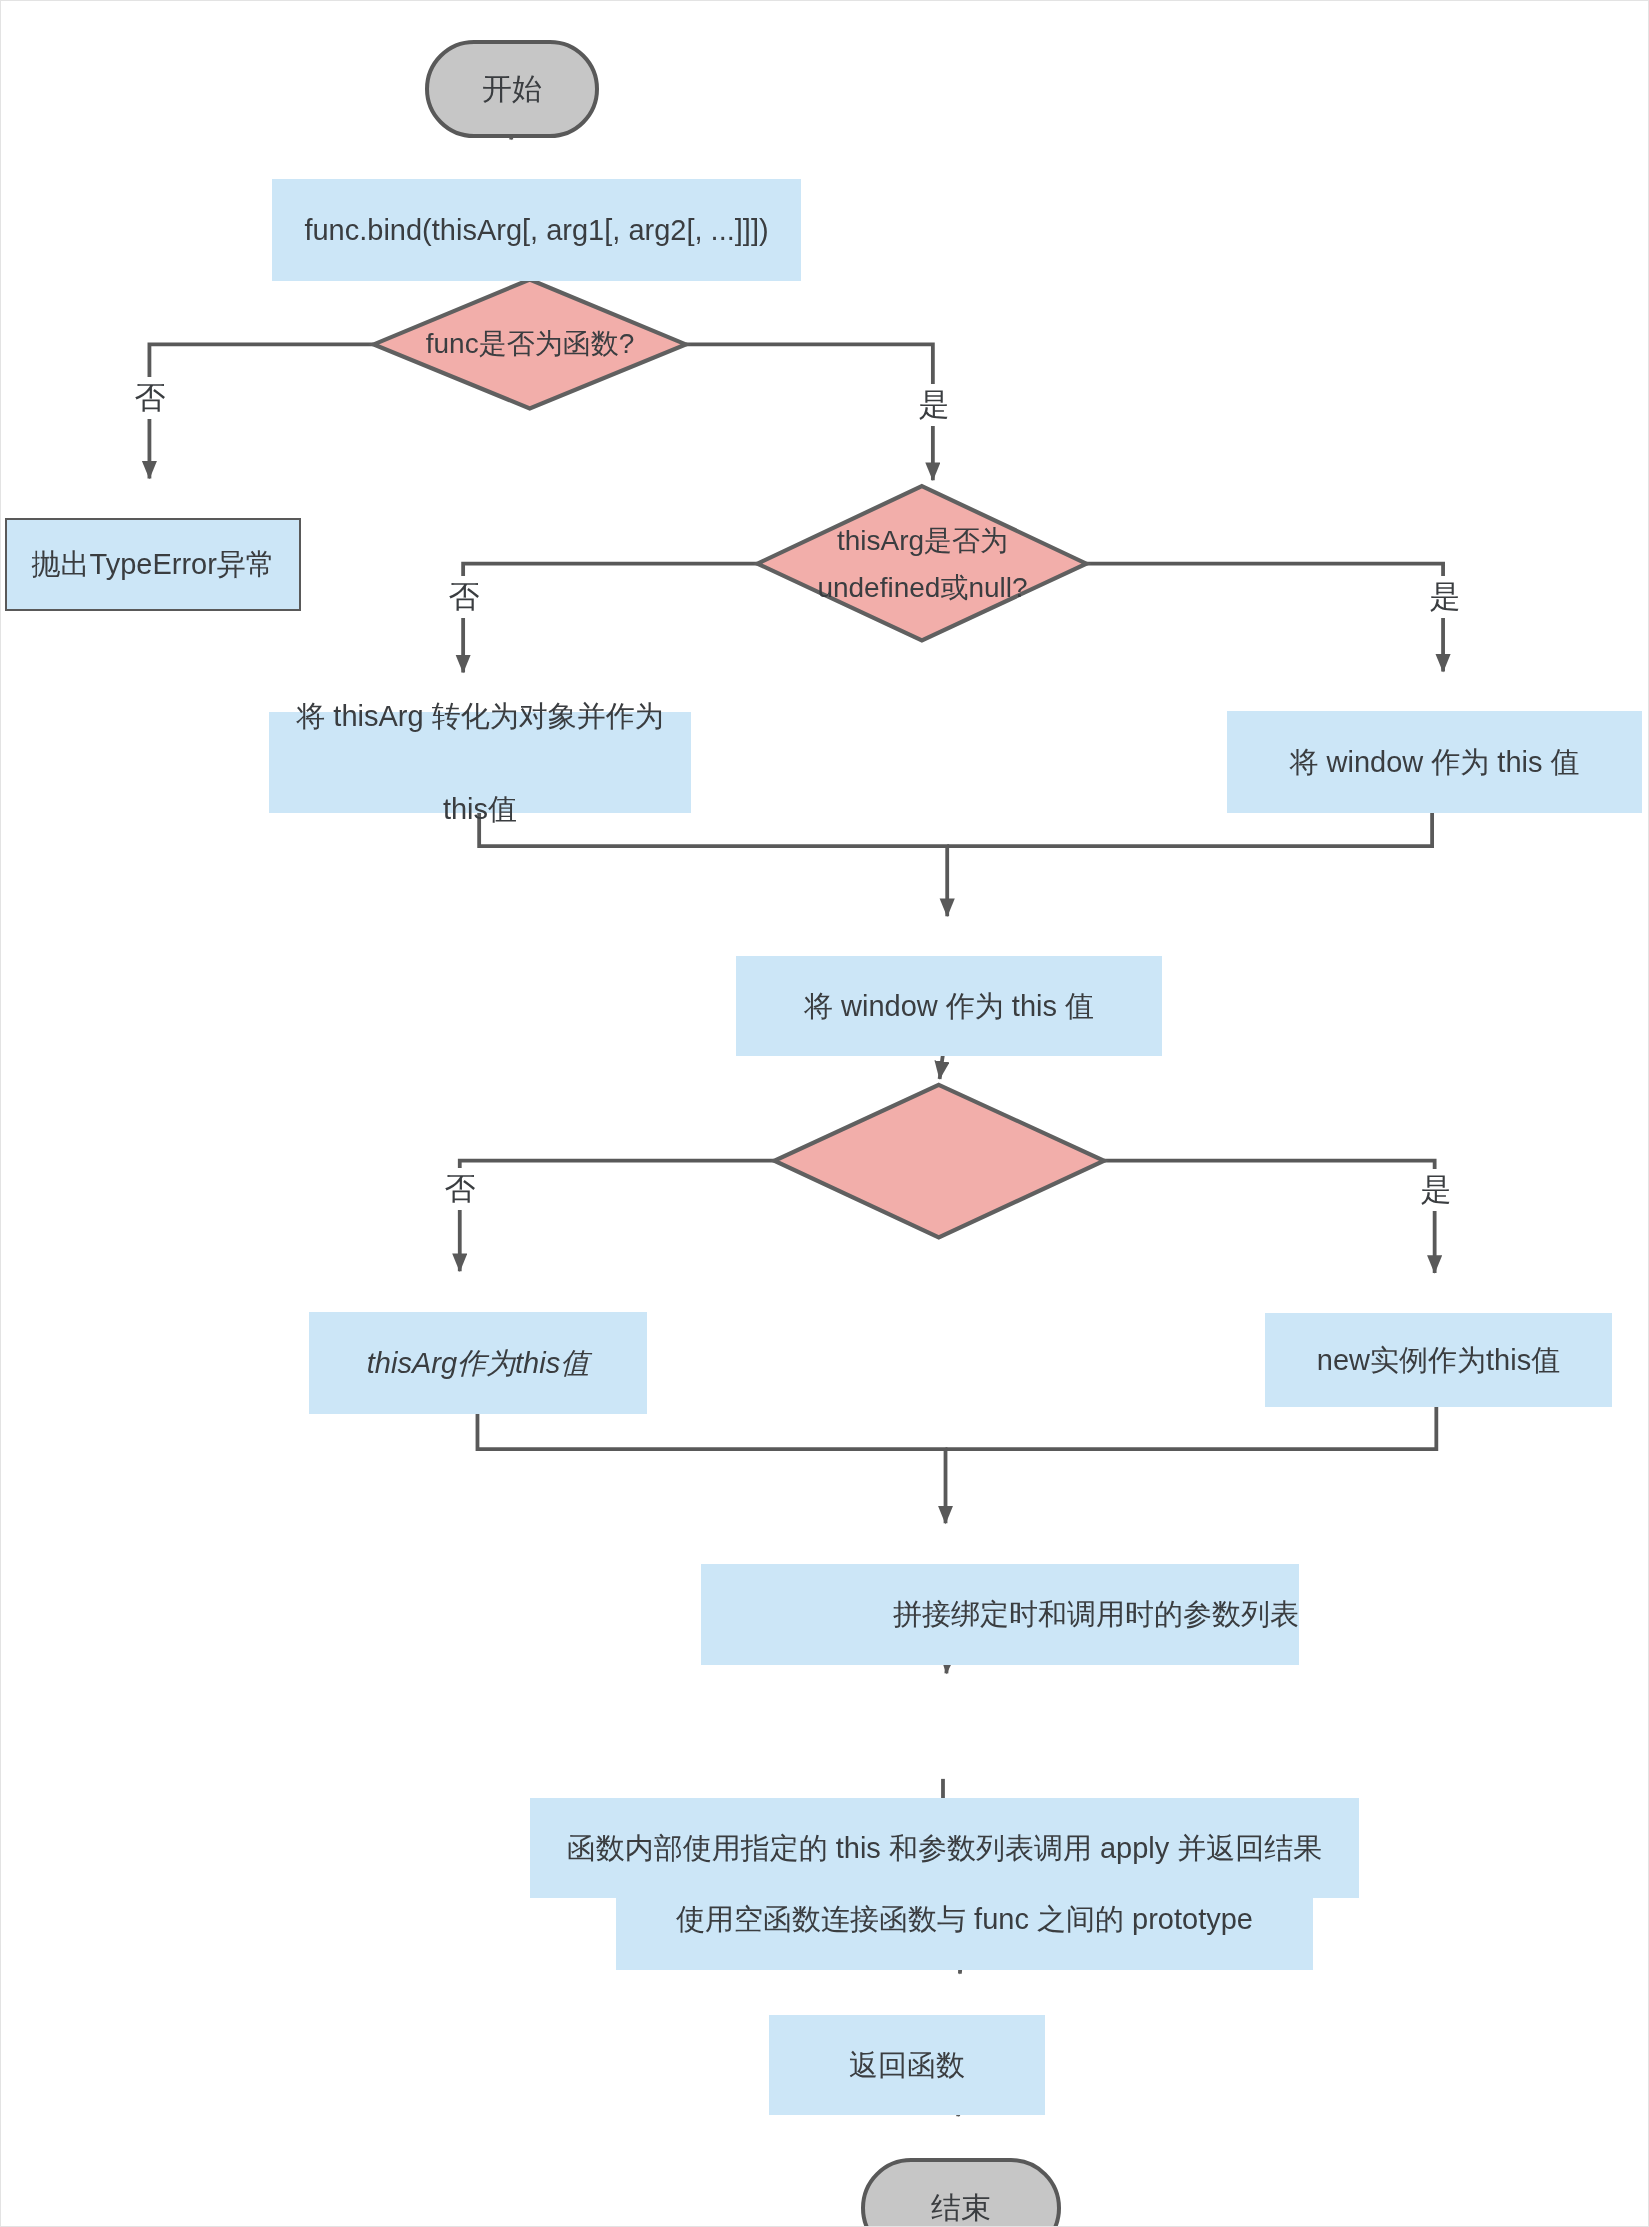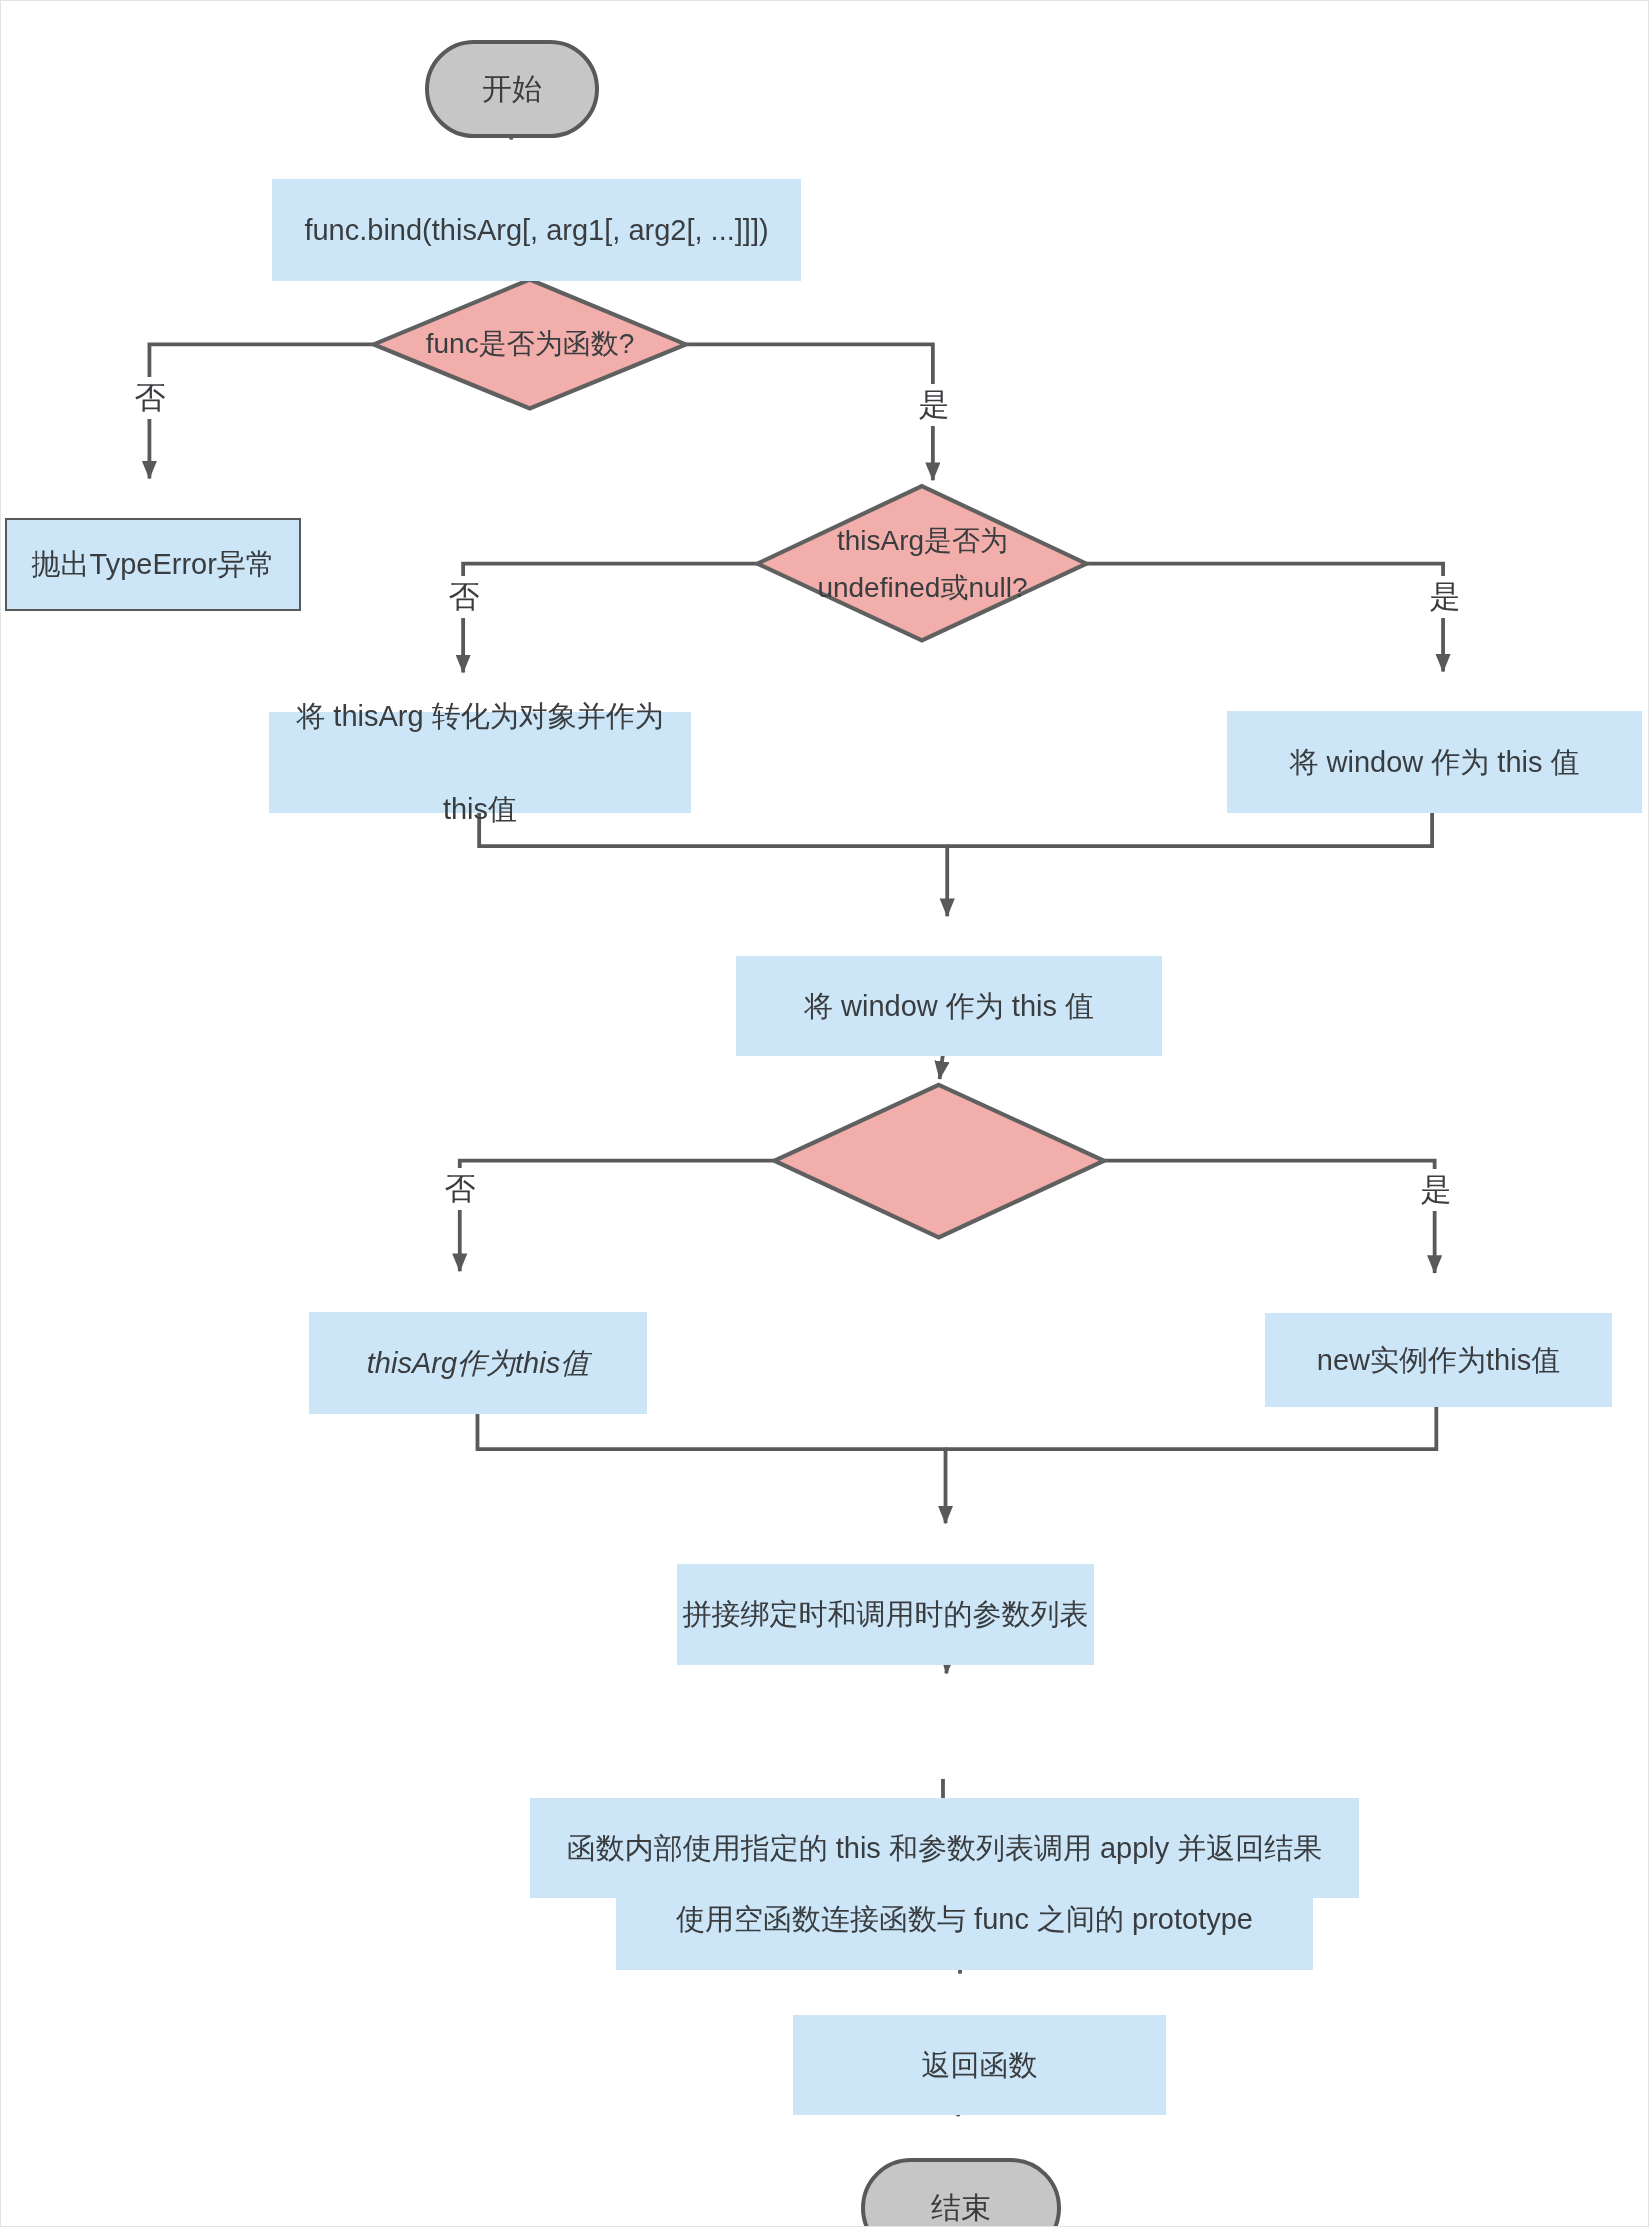--- a/index.html
+++ b/index.html
@@ -109,33 +109,33 @@
   </div>
 
   <div class="node process" style="left:308px;top:1278px;width:338px;height:102px;font-style:italic;">
     <span>thisArg作为this值</span>
   </div>
 
   <div class="node process" style="left:1264px;top:1279px;width:347px;height:94px;">
     <span>new实例作为this值</span>
   </div>
 
-  <div class="node process" style="left:676px;top:1530px;width:417px;height:101px;">
+  <div class="node process" style="left:700px;top:1530px;width:598px;height:101px;align-items:flex-end;">
     <span>拼接绑定时和调用时的参数列表</span>
   </div>
 
   <div class="node process" style="left:529px;top:1764px;width:829px;height:100px;">
     <span>函数内部使用指定的 this 和参数列表调用 apply 并返回结果</span>
   </div>
 
   <div class="node process" style="left:615px;top:1835px;width:697px;height:101px;">
     <span>使用空函数连接函数与 func 之间的 prototype</span>
   </div>
 
-  <div class="node process" style="left:792px;top:1981px;width:373px;height:100px;">
+  <div class="node process" style="left:768px;top:1981px;width:276px;height:100px;">
     <span>返回函数</span>
   </div>
 
   <div class="decision-label" style="left:373px;top:279px;width:312px;height:129px;">
     <span>func是否为函数?</span>
   </div>
   <div class="decision-label" style="left:757px;top:486px;width:329px;height:155px;">
     <span>thisArg是否为</span>
     <span>undefined或null?</span>
   </div>

